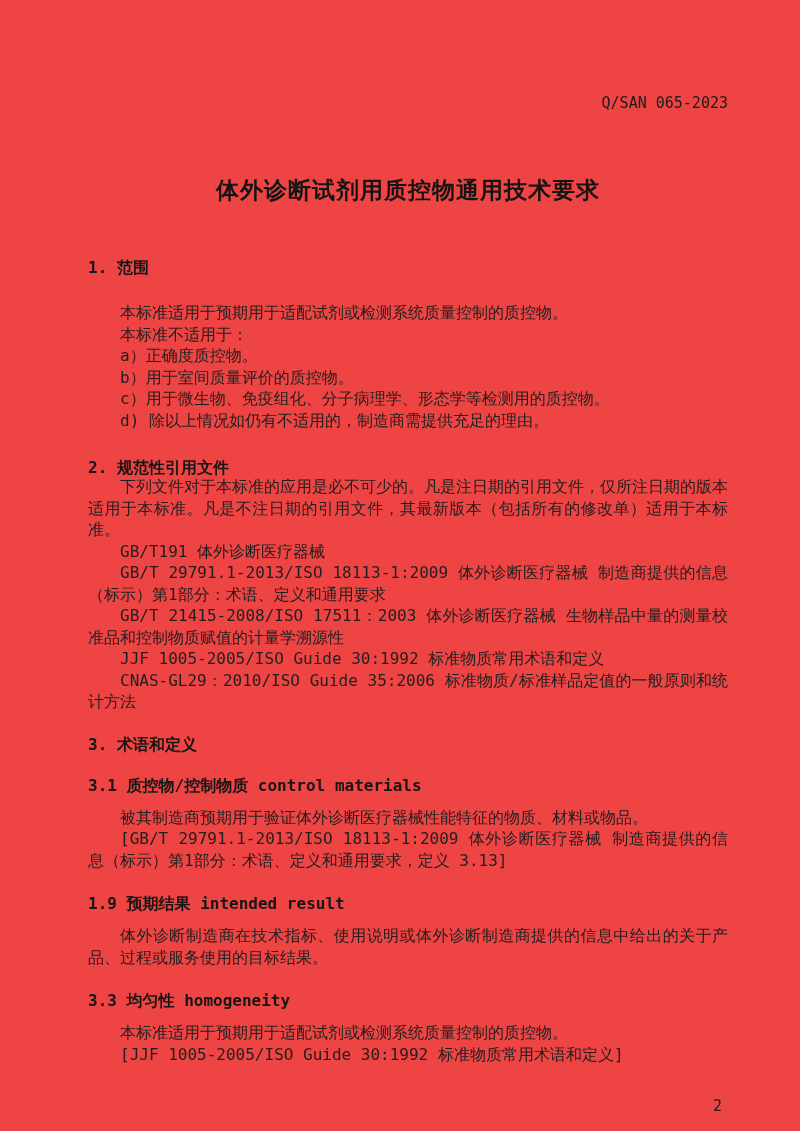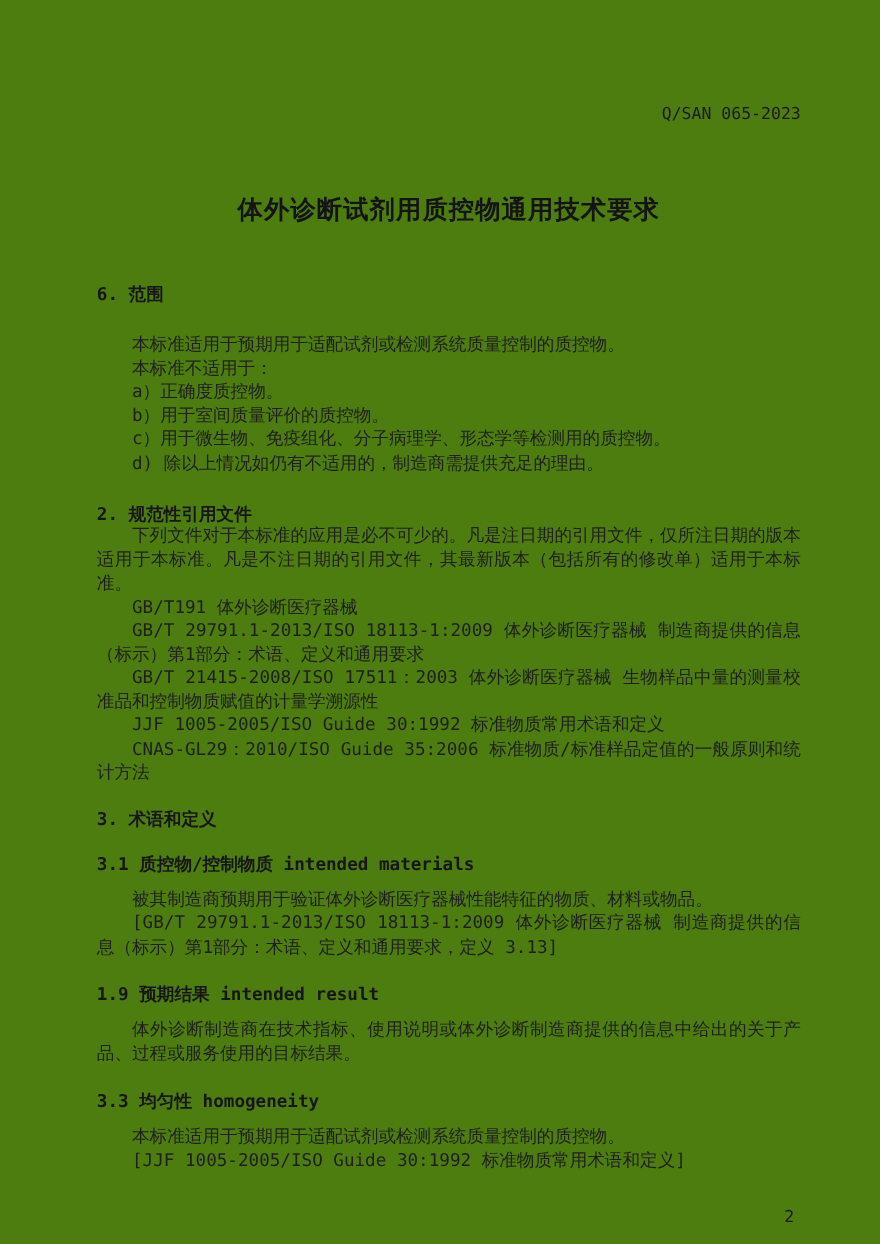--- a/index.html
+++ b/index.html
@@ -1,21 +1,21 @@
 <!DOCTYPE html>
 <html><head>
 <meta charset="utf-8">
 <style>
   html, body { margin: 0; padding: 0; background: #ffffff; }
   .sheet {
     position: relative;
     width: 800px;
     height: 1131px;
     margin: 0 auto;
-    background: #4d7c0f;
+    background: #ef4444;
     color: #1f1f1f;
     overflow: hidden;
     font-family: "DejaVu Sans Mono", "DejaVu Serif", "Liberation Serif", serif;
   }
   .content {
     padding: 0 72px 0 88px;
   }
   .docnum {
     margin: 95px 0 0 0;
     text-align: right;
@@ -74,39 +74,39 @@
 </head>
 <body>
 
 <div class="sheet">
   <div class="content">
 
     <p class="docnum">Q/SAN 065-2023</p>
 
     <h1 class="doc-title">体外诊断试剂用质控物通用技术要求</h1>
 
-    <h2 class="sec sec-1">6. 范围</h2>
+    <h2 class="sec sec-1">1. 范围</h2>
     <p class="para">本标准适用于预期用于适配试剂或检测系统质量控制的质控物。</p>
     <p class="para">本标准不适用于：</p>
     <p class="para">a）正确度质控物。</p>
     <p class="para">b）用于室间质量评价的质控物。</p>
     <p class="para">c）用于微生物、免疫组化、分子病理学、形态学等检测用的质控物。</p>
     <p class="para">d) 除以上情况如仍有不适用的，制造商需提供充足的理由。</p>
 
     <h2 class="sec sec-2">2. 规范性引用文件</h2>
     <p class="para">下列文件对于本标准的应用是必不可少的。凡是注日期的引用文件，仅所注日期的版本适用于本标准。凡是不注日期的引用文件，其最新版本（包括所有的修改单）适用于本标准。</p>
     <p class="para">GB/T191 体外诊断医疗器械</p>
     <p class="para">GB/T 29791.1-2013/ISO 18113-1:2009 体外诊断医疗器械 制造商提供的信息（标示）第1部分：术语、定义和通用要求</p>
     <p class="para">GB/T 21415-2008/ISO 17511：2003 体外诊断医疗器械 生物样品中量的测量校准品和控制物质赋值的计量学溯源性</p>
     <p class="para">JJF 1005-2005/ISO Guide 30:1992 标准物质常用术语和定义</p>
     <p class="para">CNAS-GL29：2010/ISO Guide 35:2006 标准物质/标准样品定值的一般原则和统计方法</p>
 
     <h2 class="sec sec-3">3. 术语和定义</h2>
 
-    <h3 class="term"><span class="zh">3.1 质控物/控制物质</span> <span class="en">intended materials</span></h3>
+    <h3 class="term"><span class="zh">3.1 质控物/控制物质</span> <span class="en">control materials</span></h3>
     <p class="para">被其制造商预期用于验证体外诊断医疗器械性能特征的物质、材料或物品。</p>
     <p class="para">[GB/T 29791.1-2013/ISO 18113-1:2009 体外诊断医疗器械 制造商提供的信息（标示）第1部分：术语、定义和通用要求，定义 3.13]</p>
 
     <h3 class="term"><span class="zh">1.9 预期结果</span> <span class="en">intended result</span></h3>
     <p class="para">体外诊断制造商在技术指标、使用说明或体外诊断制造商提供的信息中给出的关于产品、过程或服务使用的目标结果。</p>
 
     <h3 class="term"><span class="zh">3.3 均匀性</span> <span class="en">homogeneity</span></h3>
     <p class="para">本标准适用于预期用于适配试剂或检测系统质量控制的质控物。</p>
     <p class="para">[JJF 1005-2005/ISO Guide 30:1992 标准物质常用术语和定义]</p>
 

